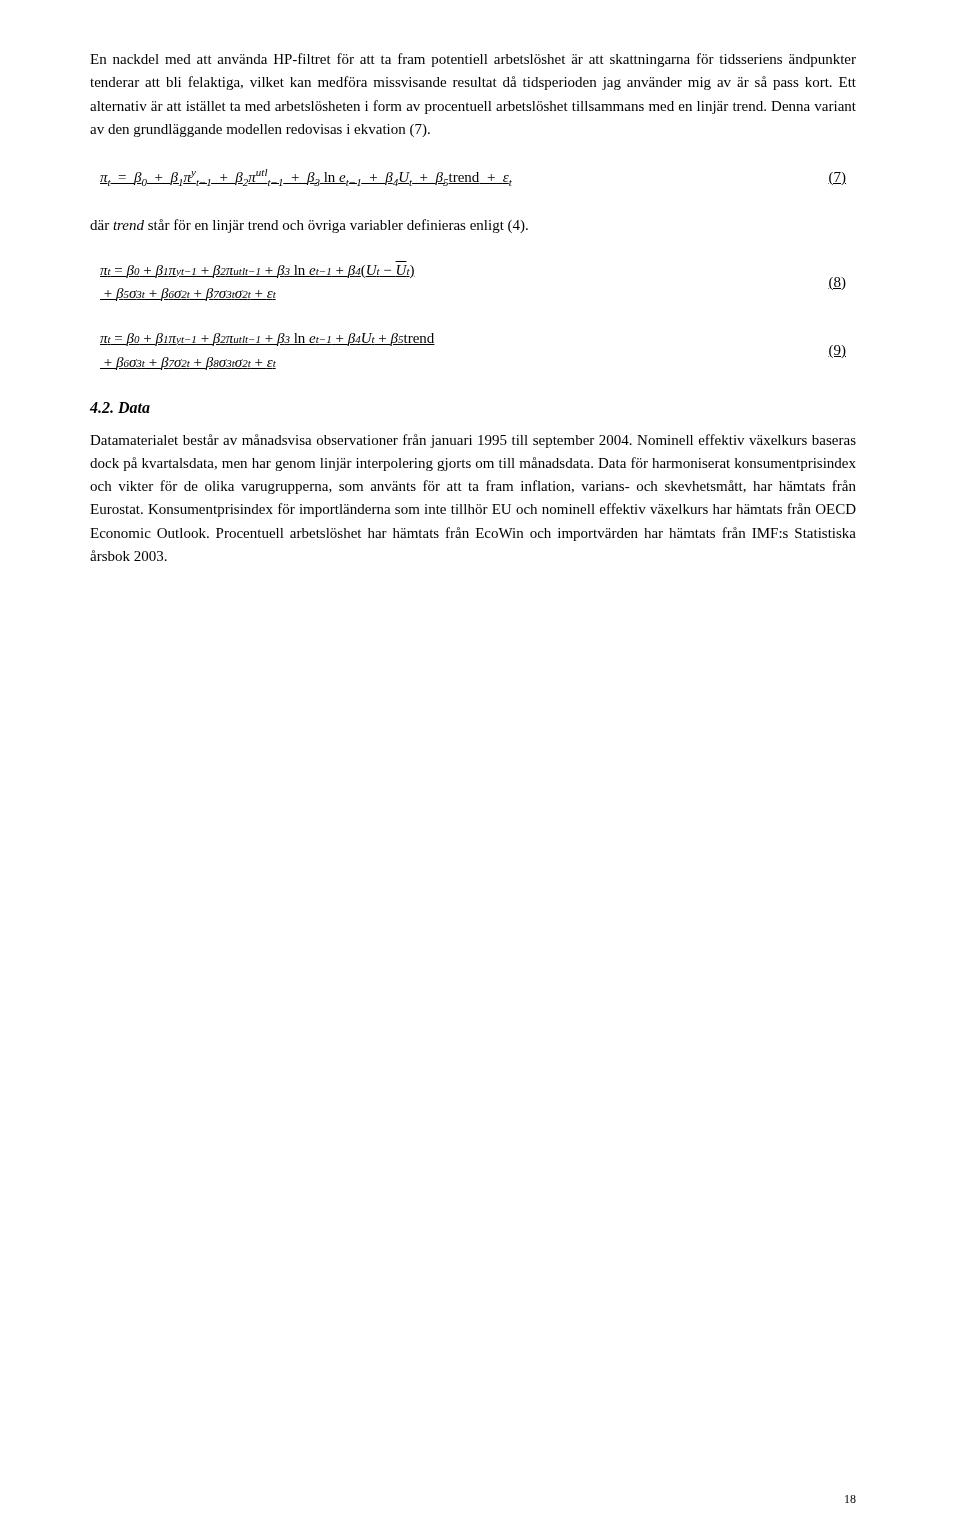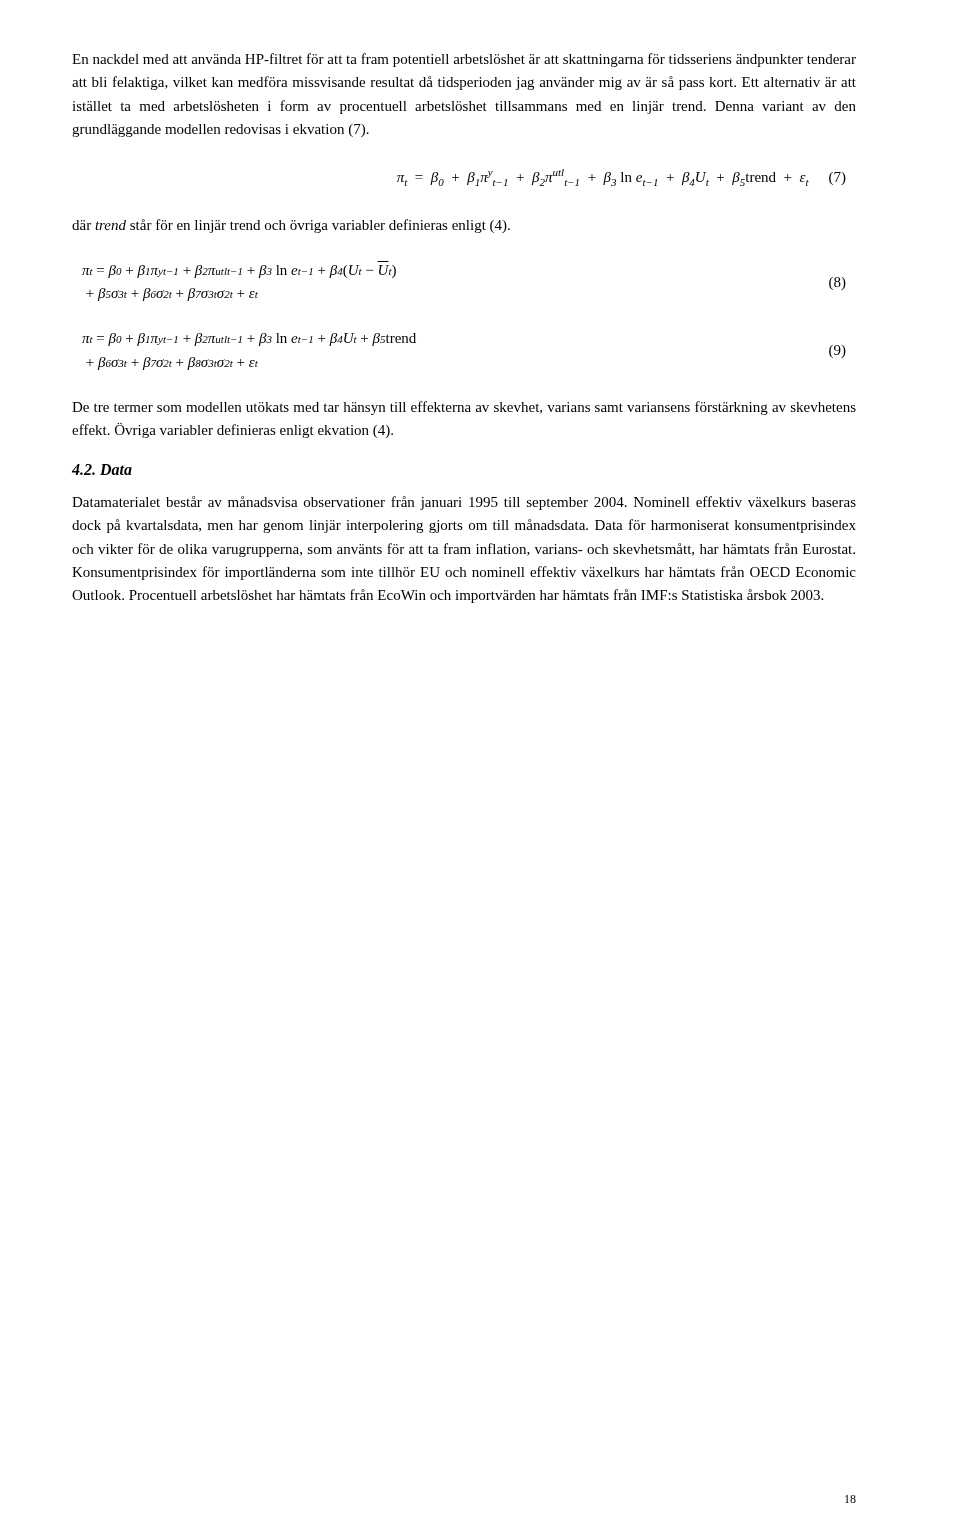--- a/index.html
+++ b/index.html
@@ -6,33 +6,34 @@
     body {
       background: #fff;
       font-family: "Times New Roman", Times, serif;
       font-size: 15px;
       line-height: 1.55;
       color: #000;
     }
     .page {
       width: 946px;
       min-height: 1537px;
-      padding: 48px 90px 60px 72px;
+      padding: 48px 90px 60px 90px;
       position: relative;
     }
     .paragraph {
       text-align: justify;
       margin-bottom: 14px;
     }
     .equation-block {
       display: flex;
       align-items: center;
-      justify-content: flex-end;
+      justify-content: space-between;
       margin: 22px 0 22px 0;
       padding: 0 10px;
+      text-decoration: underline;
     }
     .eq-formula {
       font-size: 15px;
       line-height: 1.7;
     }
     .eq-number {
       font-size: 15px;
       margin-left: 20px;
       white-space: nowrap;
     }
@@ -168,23 +169,20 @@
         <span class="math">β</span><span class="math-sub">7</span><span class="math">σ</span><span class="math-sup">2</span><span class="math-sub">t</span>
         &nbsp;+&nbsp;
         <span class="math">β</span><span class="math-sub">8</span><span class="math">σ</span><span class="math-sup">3</span><span class="math-sub">t</span><span class="math">σ</span><span class="math-sup">2</span><span class="math-sub">t</span>
         &nbsp;+&nbsp;
         <span class="math">ε</span><span class="math-sub">t</span>
       </div>
     </div>
     <div class="eq-number">(9)</div>
   </div>
 
-  <div class="paragraph">
-    <span>De tre termer som modellen utökats med tar hänsyn till effekterna av skevhet, varians samt variansens förstärkning av skevhetens effekt. Övriga variabler definieras enligt ekvation (4).</span>
-  </div>
 
   <div class="section-heading">
     <span>4.2. Data</span>
   </div>
 
   <div class="paragraph">
     <span>Datamaterialet består av månadsvisa observationer från januari 1995 till september 2004. Nominell effektiv växelkurs baseras dock på kvartalsdata, men har genom linjär interpolering gjorts om till månadsdata. Data för harmoniserat konsumentprisindex och vikter för de olika varugrupperna, som använts för att ta fram inflation, varians- och skevhetsmått, har hämtats från Eurostat. Konsumentprisindex för importländerna som inte tillhör EU och nominell effektiv växelkurs har hämtats från OECD Economic Outlook. Procentuell arbetslöshet har hämtats från EcoWin och importvärden har hämtats från IMF:s Statistiska årsbok 2003.</span>
   </div>
 
   <div class="page-number">18</div>

